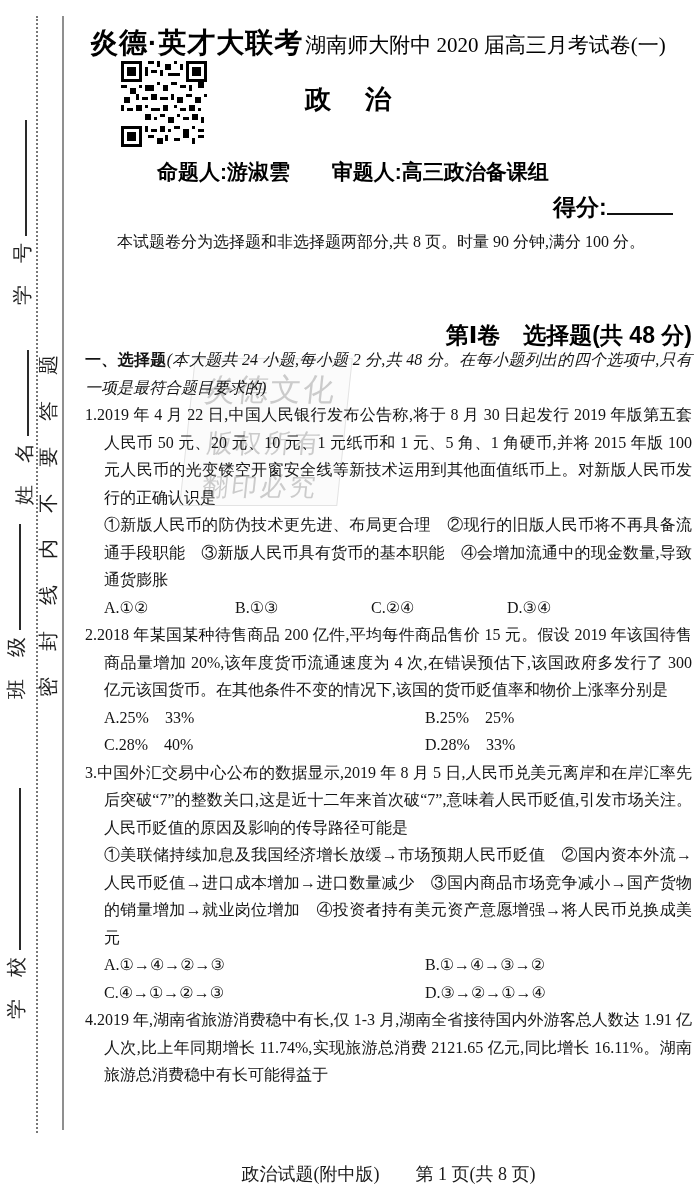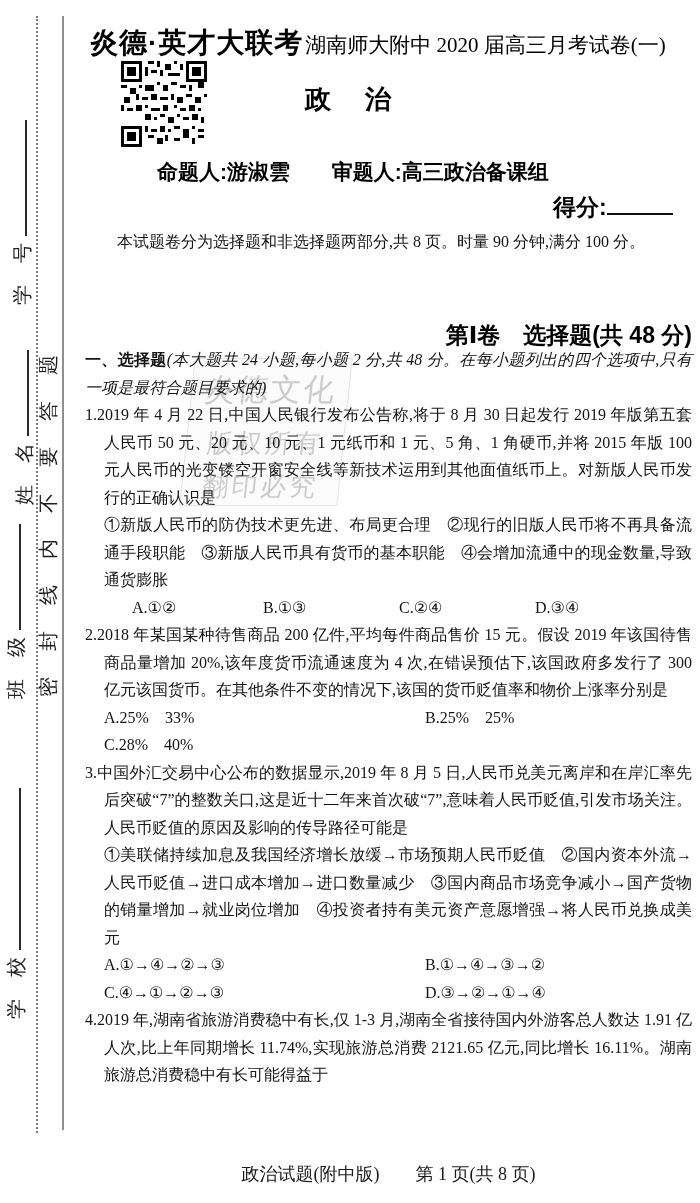--- a/index.html
+++ b/index.html
@@ -54,21 +54,21 @@
                font-family:"Liberation Sans","DejaVu Sans",sans-serif;margin-top:28px; }
   .content { position:absolute; left:85px; top:346px; width:607px;
              font-size:16px; line-height:27.5px; text-align:justify;
              word-break:break-all; }
   .hei { font-weight:bold; font-style:normal;
          font-family:"Liberation Sans","DejaVu Sans",sans-serif; }
   .kai { font-style:italic; }
   .q { padding-left:19px; }
   .q .stem { text-indent:-19px; }
   .choices { display:grid; }
-  .cols4 { grid-template-columns:131px 136px 136px 1fr;margin-left:28px; }
+  .cols4 { grid-template-columns:131px 136px 136px 1fr; }
   .cols2 { grid-template-columns:321px 1fr; }
   .footer { position:absolute; left:85px; top:1162px; width:607px; text-align:center;
             font-size:18px; color:#1a1a1a; }
 </style>
 </head>
 <body>
 
 <div class="page">
 
   <div class="wm">
@@ -209,20 +209,21 @@
         <span>D.③④</span>
       </div>
     </div>
 
     <div class="q">
       <p class="stem"><span>2.</span><span>2018 年某国某种待售商品 200 亿件,平均每件商品售价 15 元。假设 2019 年该国待售商品量增加 20%,该年度货币流通速度为 4 次,在错误预估下,该国政府多发行了 300 亿元该国货币。在其他条件不变的情况下,该国的货币贬值率和物价上涨率分别是</span></p>
       <div class="choices cols2">
         <span>A.25%　33%</span>
         <span>B.25%　25%</span>
         <span>C.28%　40%</span>
+        <span>D.28%　33%</span>
       </div>
     </div>
 
     <div class="q">
       <p class="stem"><span>3.</span><span>中国外汇交易中心公布的数据显示,2019 年 8 月 5 日,人民币兑美元离岸和在岸汇率先后突破“7”的整数关口,这是近十二年来首次破“7”,意味着人民币贬值,引发市场关注。人民币贬值的原因及影响的传导路径可能是</span></p>
       <p class="items">①美联储持续加息及我国经济增长放缓→市场预期人民币贬值　②国内资本外流→人民币贬值→进口成本增加→进口数量减少　③国内商品市场竞争减小→国产货物的销量增加→就业岗位增加　④投资者持有美元资产意愿增强→将人民币兑换成美元</p>
       <div class="choices cols2">
         <span>A.①→④→②→③</span>
         <span>B.①→④→③→②</span>
         <span>C.④→①→②→③</span>

